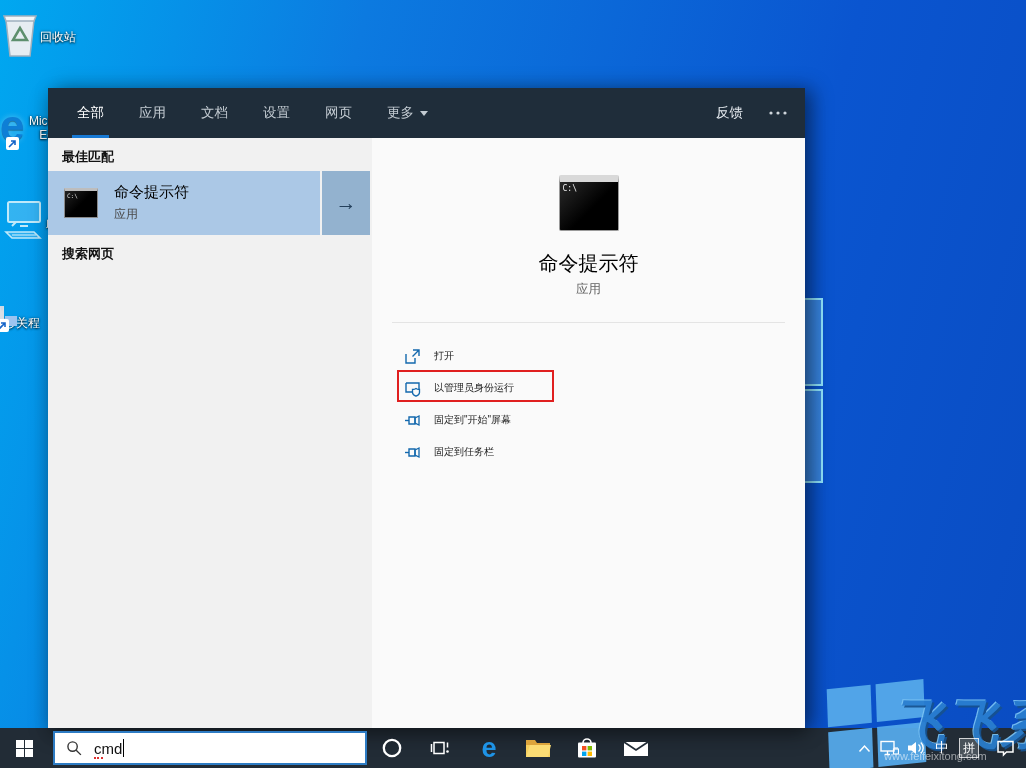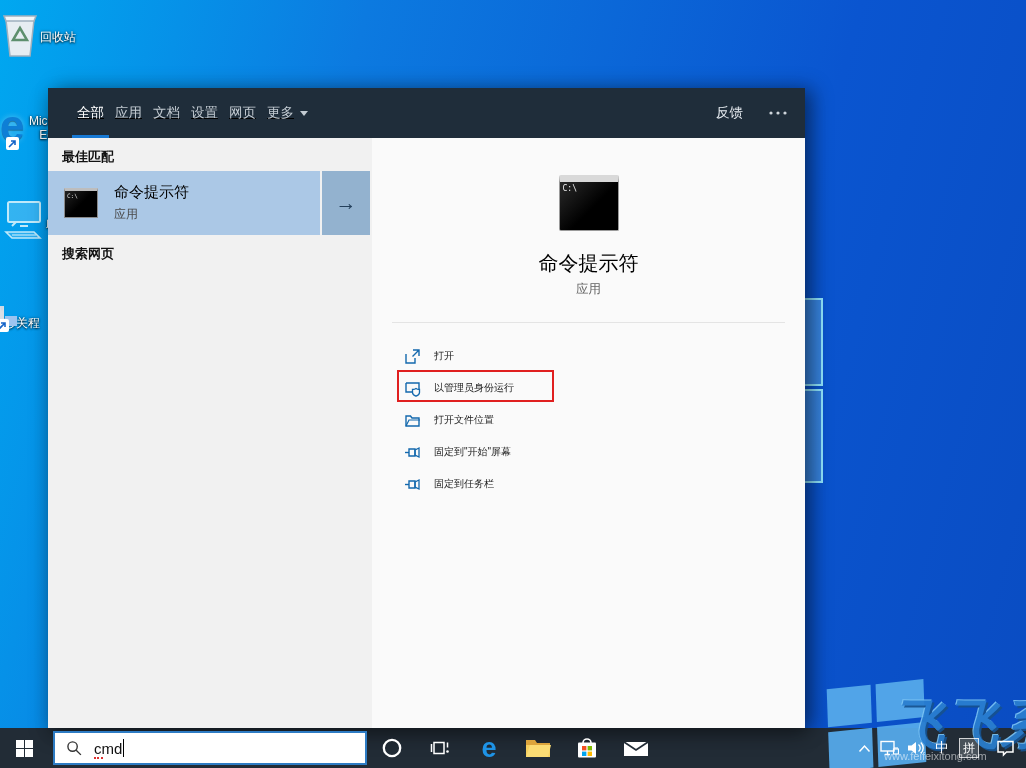--- a/index.html
+++ b/index.html
@@ -24,21 +24,21 @@
   .shortcut-badge { position:absolute; left:6px; bottom:-2px; width:13px; height:13px; background:#fff;
                     border-radius:2px; display:flex; align-items:center; justify-content:center; }
   .appwin { width:36px; height:32px; background:linear-gradient(#2f74d8,#1d58b8); border:2px solid #d8dee6;
             border-top:6px solid #cfd8e4; position:relative; }
   .appwin .inner { position:absolute; left:3px; bottom:3px; width:12px; height:10px; background:#9cc4f0; }
 
   
   .panel { position:absolute; left:48px; top:88px; width:757px; height:640px; z-index:20;
            box-shadow:8px 0 18px rgba(0,0,0,.35), 0 8px 18px rgba(0,0,0,.3); }
   .phead { position:relative; height:50px; background:#1f2d3a; display:flex; align-items:center; padding-left:26px; }
-  .tabs { display:flex; gap:5px; height:100%; align-items:center;text-decoration:underline; }
+  .tabs { display:flex; gap:29px; height:100%; align-items:center; }
   .tab { position:relative; height:100%; display:flex; align-items:center; padding:0 3px;
          font-size:13.5px; color:#c3cbd2; cursor:default; }
   .tab.active { color:#fff; }
   .tab .underline { position:absolute; left:-2px; right:-2px; bottom:0; height:3px; background:#1779d4; }
   .tab .tri { width:0; height:0; border-left:4.5px solid transparent; border-right:4.5px solid transparent;
               border-top:5px solid #c3cbd2; margin-left:6px; }
   .phead-right { position:absolute; right:18px; top:0; height:100%; display:flex; align-items:center; gap:26px; }
   .feedback { font-size:13.5px; color:#e8edf2; }
 
   .pbody { display:flex; height:590px; }
@@ -250,29 +250,20 @@
                 <path d="M2 3 h13 v7" fill="none" stroke="currentColor" stroke-width="1.4"></path>
                 <path d="M2 3 v9 h6" fill="none" stroke="currentColor" stroke-width="1.4"></path>
                 <path d="M12 8.5 c1.2 1 2.4 1 3.5 1 v3 c0 1.8-1.8 3-3.5 3.7 -1.7-.7-3.5-1.9-3.5-3.7 v-3 c1.1 0 2.3 0 3.5-1 z" fill="none" stroke="currentColor" stroke-width="1.3"></path>
               </svg>
           </span>
           <span class="albl">以管理员身份运行</span>
         </div>
         <div class="act">
           <span class="aicon">
             <svg width="17" height="17" viewBox="0 0 17 17">
-                <path d="M2 4 h4.5 l1.5 2 H15 v8 H2 Z" fill="none" stroke="currentColor" stroke-width="1.4"></path>
-                <path d="M2 14 L5 8 h11" fill="none" stroke="currentColor" stroke-width="1.2"></path>
-              </svg>
-          </span>
-          <span class="albl">打开文件位置</span>
-        </div>
-        <div class="act">
-          <span class="aicon">
-            <svg width="17" height="17" viewBox="0 0 17 17">
                 <path d="M1 8.5 h4" stroke="currentColor" stroke-width="1.4"></path>
                 <path d="M5 5 h6 v7 H5 Z" fill="none" stroke="currentColor" stroke-width="1.4"></path>
                 <path d="M11 6 l4 -2 v9 l-4 -2 Z" fill="none" stroke="currentColor" stroke-width="1.3"></path>
               </svg>
           </span>
           <span class="albl">固定到"开始"屏幕</span>
         </div>
         <div class="act">
           <span class="aicon">
             <svg width="17" height="17" viewBox="0 0 17 17">

